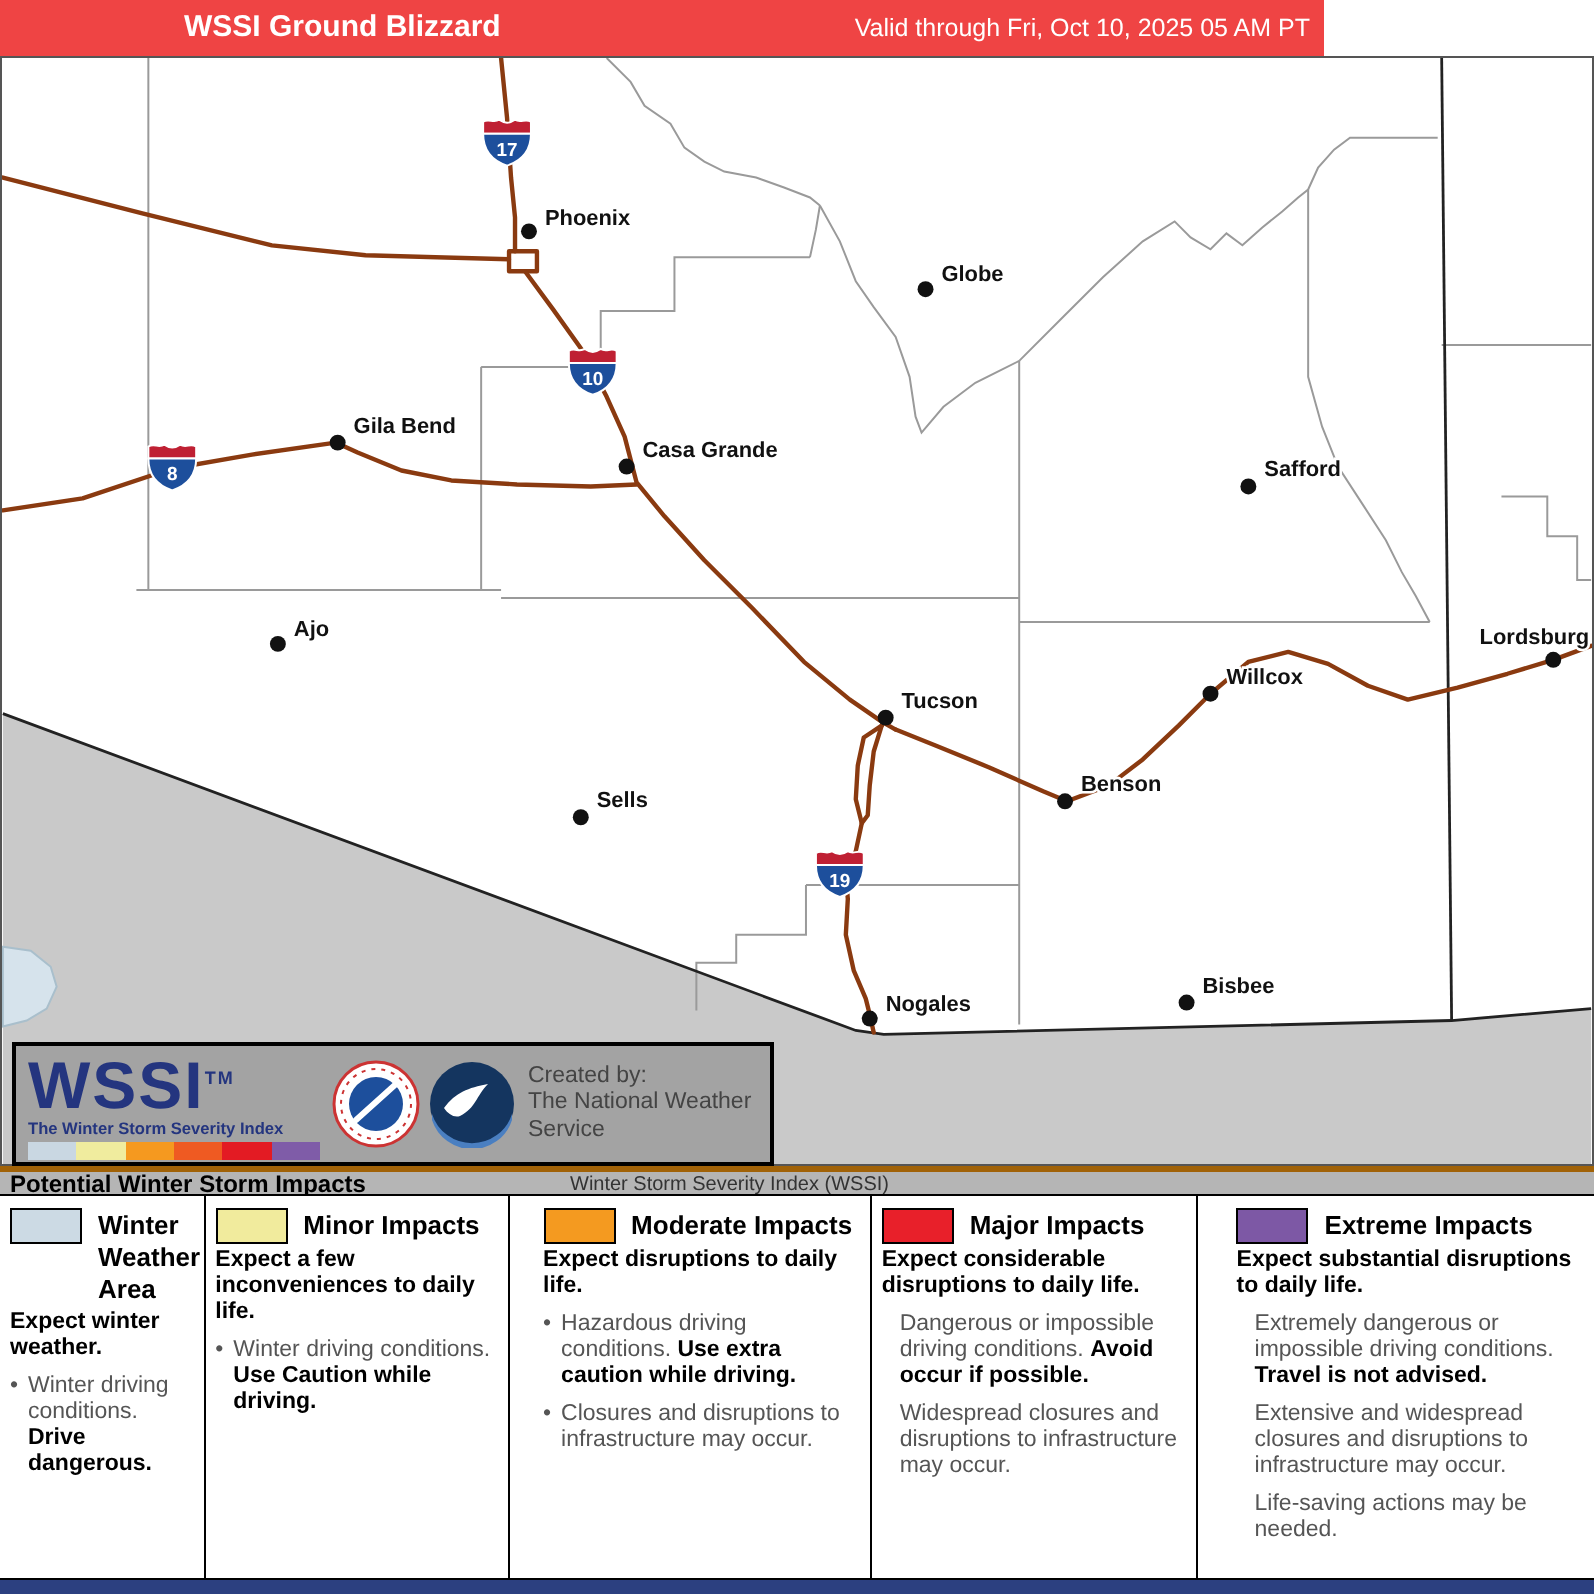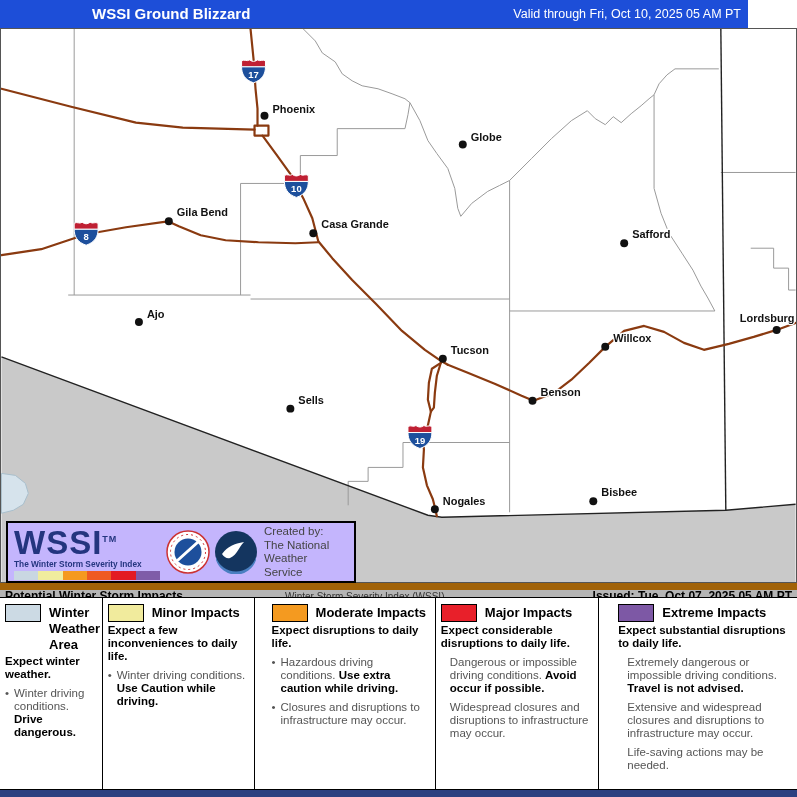--- a/index.html
+++ b/index.html
@@ -1,54 +1,54 @@
 <!DOCTYPE html>
 <html><head>
 <meta charset="utf-8">
 <style>
   * { margin:0; padding:0; box-sizing:border-box; }
   html,body { width:797px; }
   body { font-family:"Liberation Sans", sans-serif; background:#fff; }
   .frame { position:relative; width:797px; height:797px; background:#fff; overflow:hidden; }
 
   
-  .topbar { position:absolute; left:0; top:0; width:748px; height:28px;
-            background:#1d4ed8; color:#fff; display:flex; align-items:center; }
+  .topbar { position:absolute; left:0; top:0; width:662px; height:28px;
+            background:#ef4444; color:#fff; display:flex; align-items:center; }
   .topbar .title { position:absolute; left:92px; top:0; line-height:28px;
                    font-size:15px; font-weight:bold; }
   .topbar .valid { position:absolute; right:7px; top:0; line-height:28px; font-size:12.5px; }
 
   
   .map { position:absolute; left:0; top:28px; width:797px; height:555px;
          background:#fff; border:1px solid #555; }
   .map svg { display:block; }
   .road { fill:none; stroke:#8a3a10; stroke-width:2.2; stroke-linejoin:round; stroke-linecap:round; }
   .county { fill:none; stroke:#9a9a9a; stroke-width:1; }
   .stateline { fill:none; stroke:#222; stroke-width:1.4; }
   .citydot { fill:#111; }
   .citylabel { font-family:"Liberation Sans", sans-serif; font-size:11px; font-weight:bold;
                fill:#111; stroke:#fff; stroke-width:2.6; paint-order:stroke; }
   .shieldnum { font-family:"Liberation Sans", sans-serif; font-size:9.5px; font-weight:bold;
                fill:#fff; text-anchor:middle; }
 
   
-  .logobox { position:absolute; left:5px; top:492px; width:350px; height:62px;
-             background:#c4b5fd; border:2px solid #000; display:flex; align-items:center; padding:0 6px; }
+  .logobox { position:absolute; left:5px; top:492px; width:381px; height:62px;
+             background:#a3a3a3; border:2px solid #000; display:flex; align-items:center; padding:0 6px; }
   .wssiblock { width:148px; }
   .wssiword { color:#24357f; font-size:33px; font-weight:bold; letter-spacing:1px; line-height:30px; }
   .wssiword sup { font-size:9px; }
   .wssitag { color:#24357f; font-size:8.3px; font-weight:bold; margin-top:1px; white-space:nowrap; }
   .wssibar { display:flex; height:9px; margin-top:2px; width:146px; }
   .wssibar div { flex:1; }
   .logocircles { display:flex; align-items:center; gap:4px; margin:0 6px; }
   .createdby { font-size:11.5px; color:#444; line-height:13.5px; }
 
   
   .infobar { position:absolute; left:0; top:583px; width:797px; height:14px;
-             background:#b5b5b5; border-top:7px solid #a16207; }
+             background:#b5b5b5; border-top:3px solid #a16207; }
   .infobar .l { position:absolute; left:5px; top:0; line-height:13px; font-size:12px; font-weight:bold; color:#000; }
   .infobar .c { position:absolute; left:285px; top:0; line-height:13px; font-size:10px; color:#333; }
   .infobar .r { position:absolute; right:5px; top:0; line-height:13px; font-size:12px; font-weight:bold; color:#000; }
 
   
   .legend { position:absolute; left:0; top:597px; width:797px; height:193px;
             background:#fff; border-top:1px solid #000; border-bottom:1px solid #000; display:flex; }
   .col { height:100%; padding:5px 4px 4px 5px; border-right:1px solid #000; overflow:hidden; }
   .col:last-child { border-right:none;margin-left:14px; }
   .c0 { width:106px; } .c1 { width:157px; } .c2 { width:175px;margin-left:12px; } .c3 { width:169px; } .c4 { width:190px; }
@@ -224,21 +224,20 @@
       <div class="createdby">
         <div>Created by:</div>
         <div>The National Weather Service</div>
       </div>
     </div>
   </div>
 
   <div class="infobar">
     <div class="l">Potential Winter Storm Impacts</div>
     <div class="c">Winter Storm Severity Index (WSSI)</div>
-    <div class="r">Issued: Tue, Oct 07, 2025 05 AM PT</div>
   </div>
 
   <div class="legend">
 
     <div class="col c0">
       <div class="colhead">
         <div class="swatch" style="background-color: rgb(204, 218, 228);"></div>
         <div class="coltitle">Winter Weather Area</div>
       </div>
       <div class="intro">Expect winter weather.</div>

